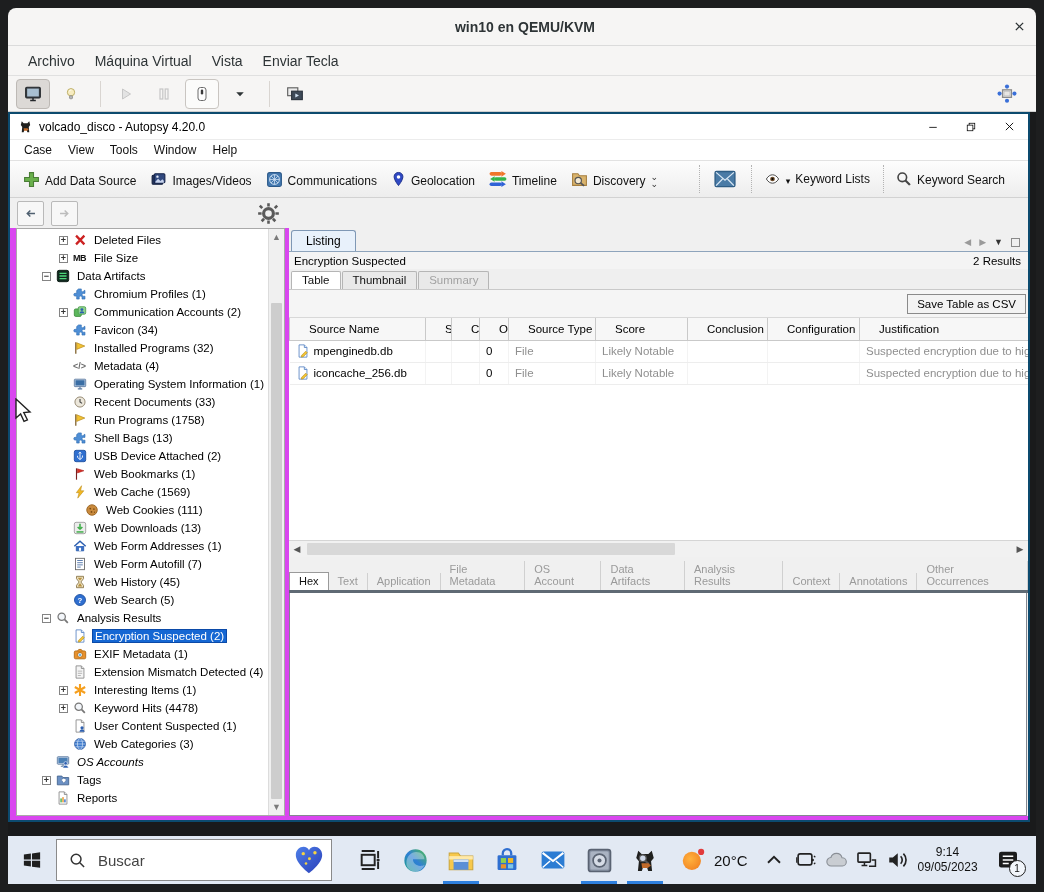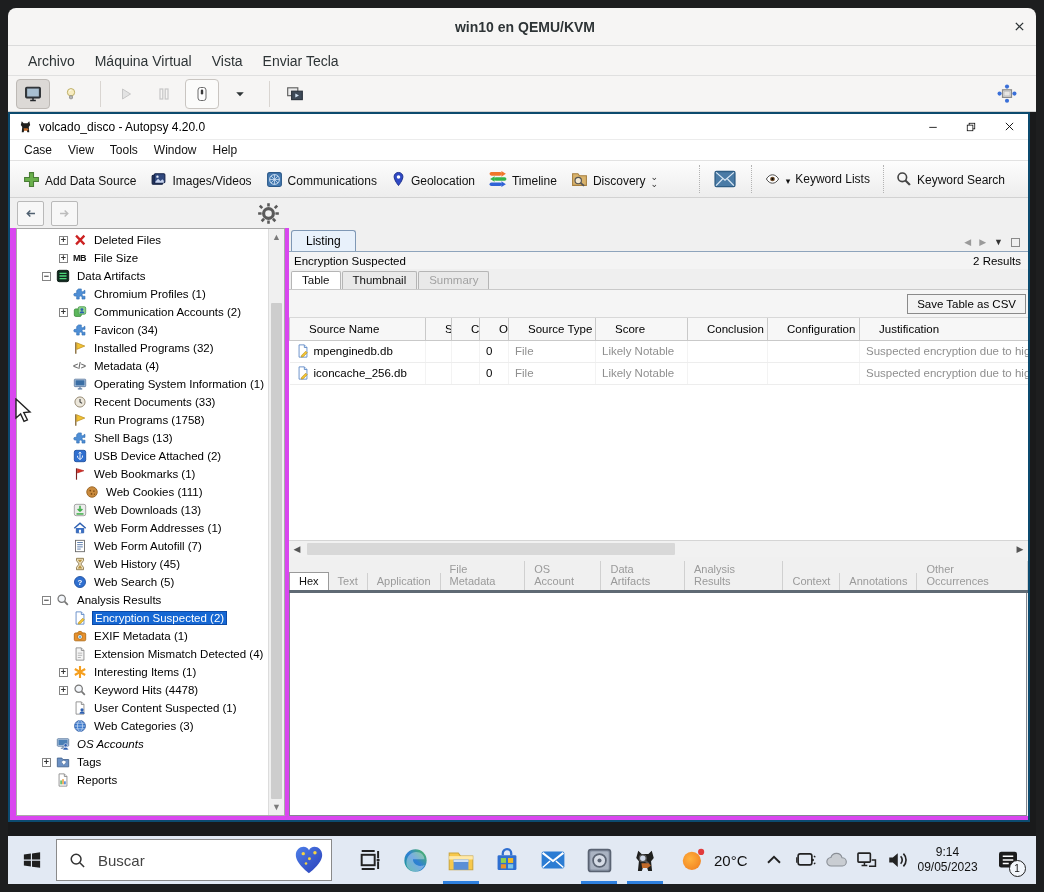--- a/index.html
+++ b/index.html
@@ -475,20 +475,29 @@
               </div>
               <div class="tree-row" style="padding-left: 42px;">
                 <span class="tbox none"></span>
                 <span class="ticon" style="display: inline-flex; align-items: center; justify-content: center;">
                   <svg width="14" height="14" viewBox="0 0 16 16">
                     <path d="M4 1.5v13" stroke="#7a2020" stroke-width="1.3"></path>
                     <path d="M5 2l7.5 2.3L5 6.8z" fill="#d93025" stroke="#a31515" stroke-width="0.6"></path>
                   </svg>
                 </span>
                 <span class="tlabel">Web Bookmarks (1)</span>
+              </div>
+              <div class="tree-row" style="padding-left: 42px;">
+                <span class="tbox none"></span>
+                <span class="ticon" style="display: inline-flex; align-items: center; justify-content: center;">
+                  <svg width="14" height="14" viewBox="0 0 16 16">
+                    <path d="M9.8 0.8L3.8 8.8h3.1L5.4 15 12.4 6.6H8.7z" fill="#f2b824" stroke="#b8860b" stroke-width="0.6"></path>
+                  </svg>
+                </span>
+                <span class="tlabel">Web Cache (1569)</span>
               </div>
               <div class="tree-row" style="padding-left: 54px;">
                 <span class="tbox none"></span>
                 <span class="ticon" style="display: inline-flex; align-items: center; justify-content: center;">
                   <svg width="14" height="14" viewBox="0 0 16 16">
                     <circle cx="8" cy="8" r="6" fill="#c98a3d" stroke="#96601f"></circle>
                     <circle cx="6" cy="6.3" r="1" fill="#7a4a12"></circle>
                     <circle cx="10.2" cy="7" r="0.9" fill="#7a4a12"></circle>
                     <circle cx="7.4" cy="10.2" r="1" fill="#7a4a12"></circle>
                     <circle cx="10.8" cy="10.5" r="0.7" fill="#7a4a12"></circle>

